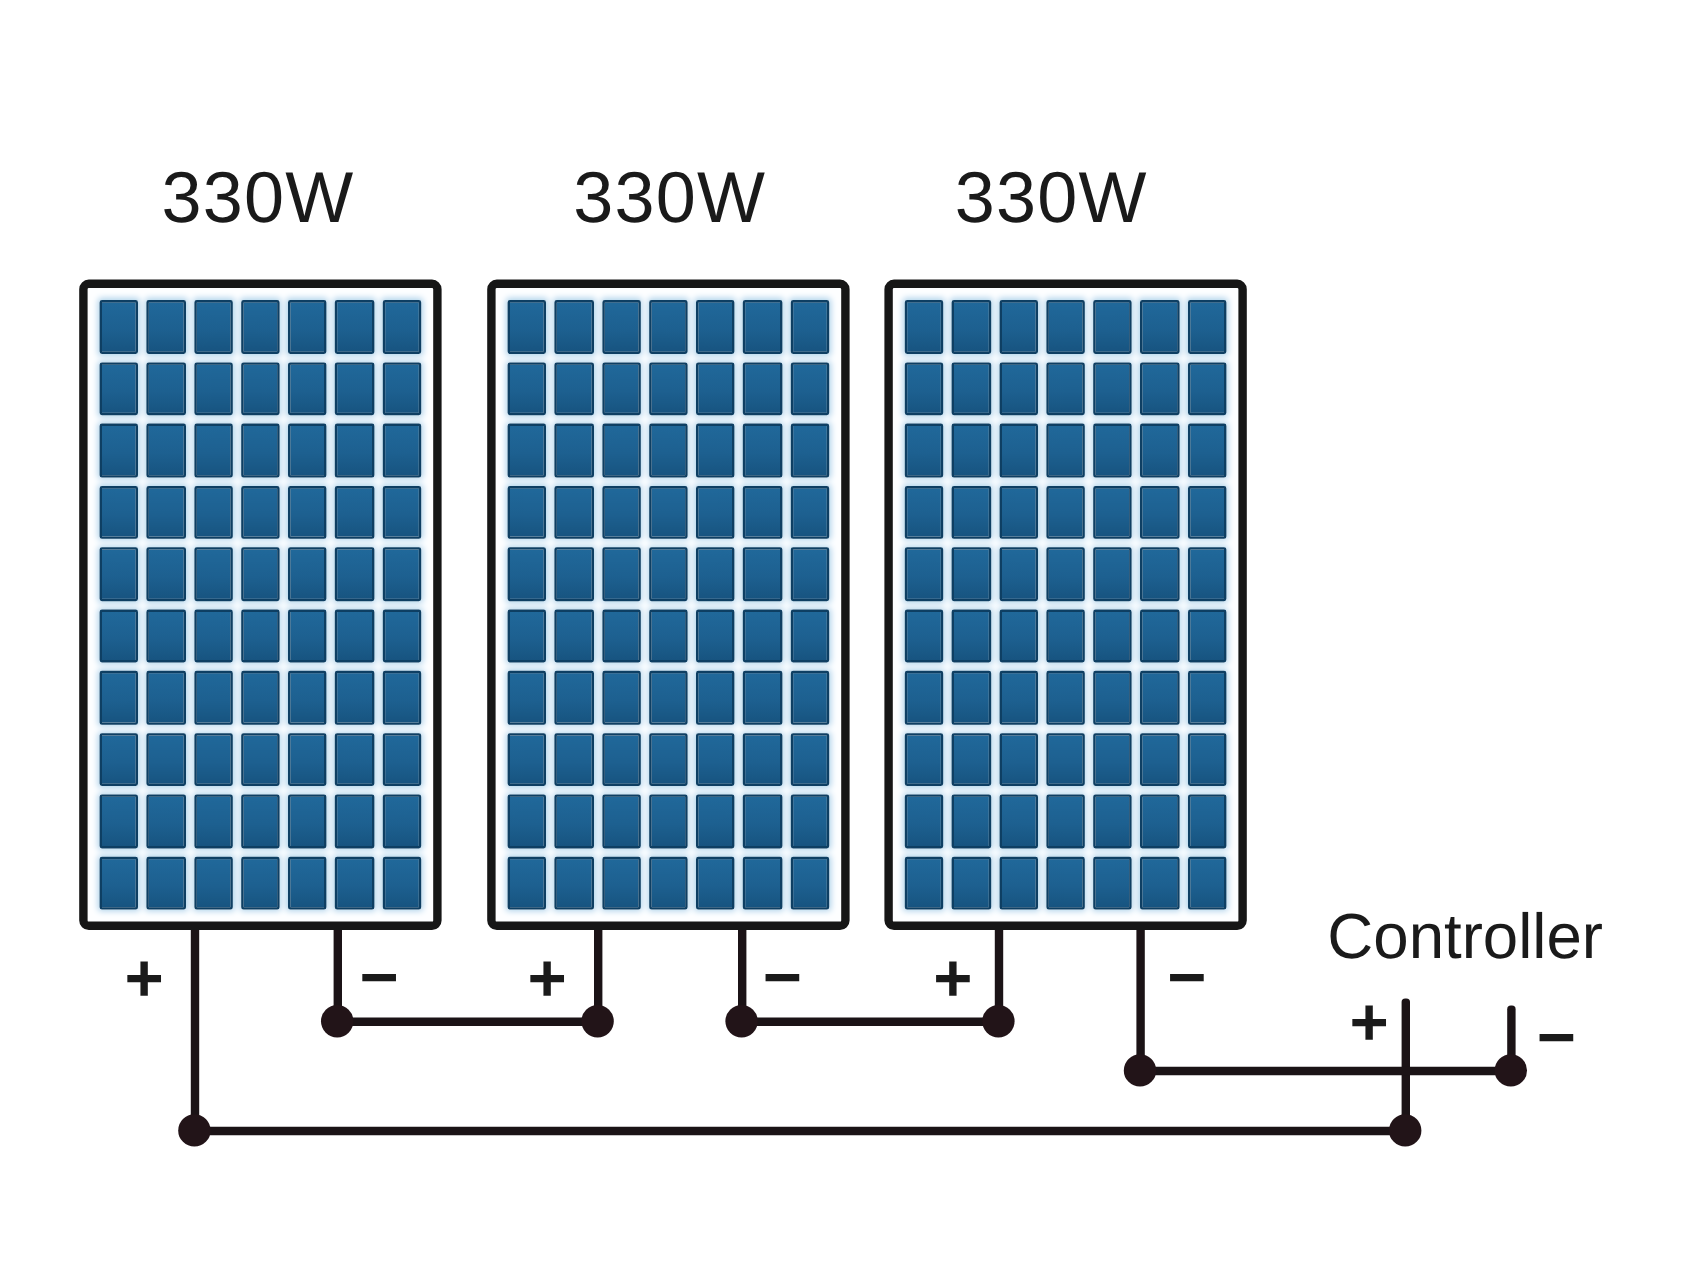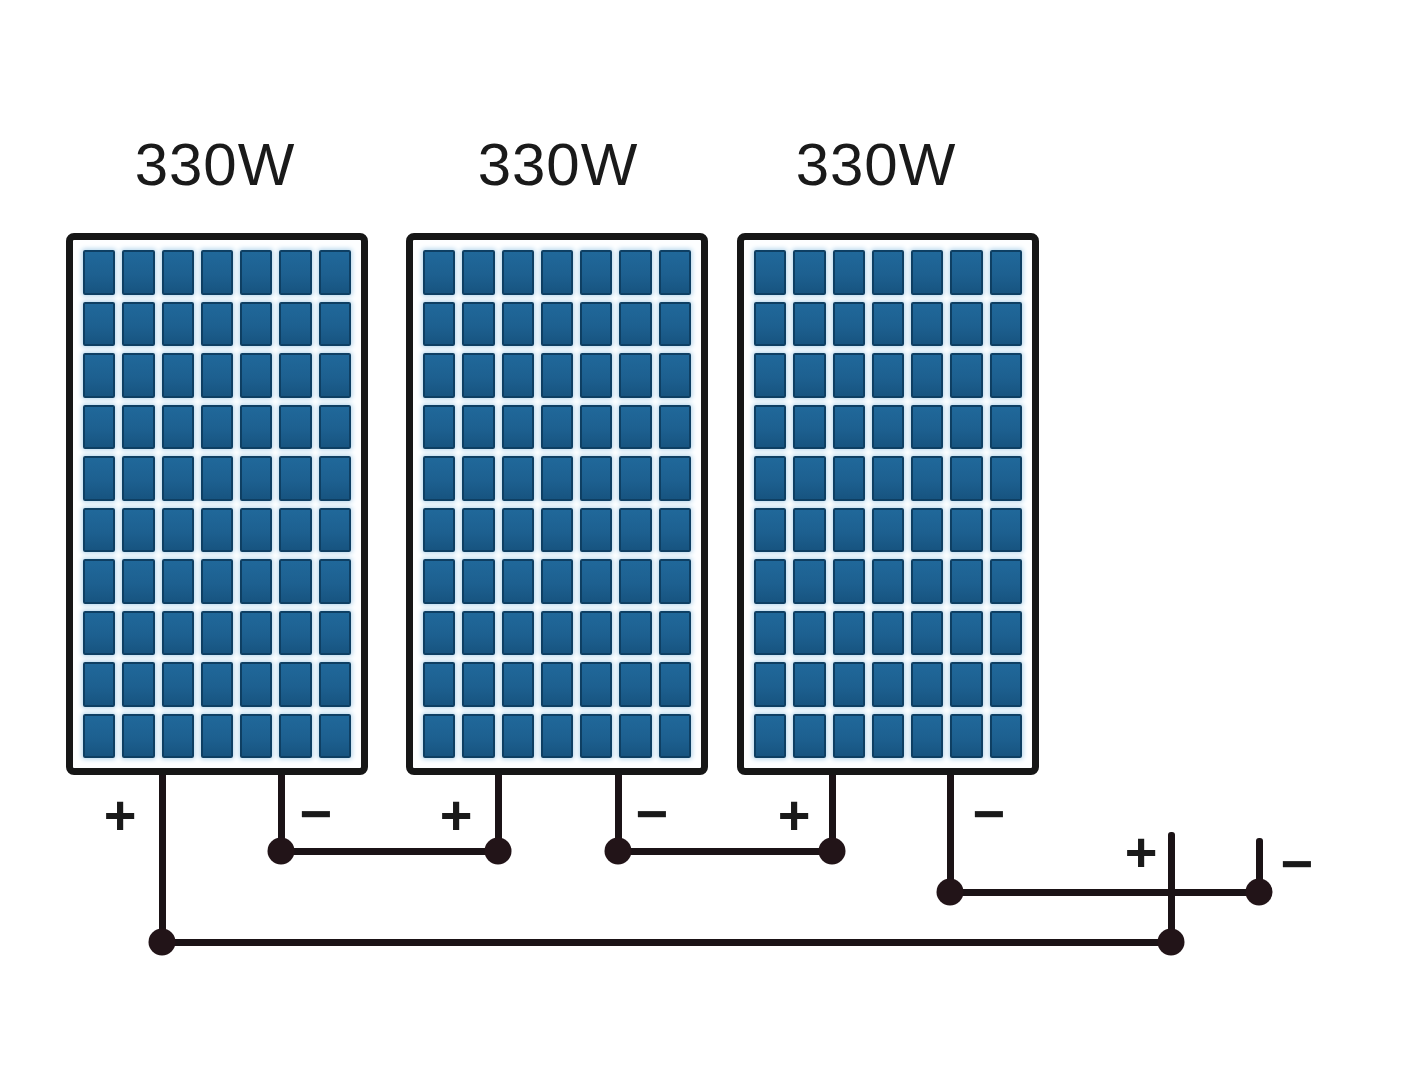--- a/index.html
+++ b/index.html
@@ -79,20 +79,21 @@
     color:var(--text);
     white-space:nowrap;
     z-index:4;
   }
 </style>
 </head>
 <body>
 
 <div id="canvas">
 
+  <div class="controller-label" style="left:1221px;top:781px;">Controller</div>
 
     <div class="panel-group" style="left: 0px; top: 0px;">
       <div class="panel-label" style="left: 215px; top: 165px;">330W</div>
       <div class="panel-frame" style="left: 66px; top: 233px; width: 302px; height: 542px;">
         <div class="cell-grid" style="grid-template-columns: repeat(7, 1fr); grid-template-rows: repeat(10, 1fr);">
           <div class="cell"></div>
           <div class="cell"></div>
           <div class="cell"></div>
           <div class="cell"></div>
           <div class="cell"></div>

